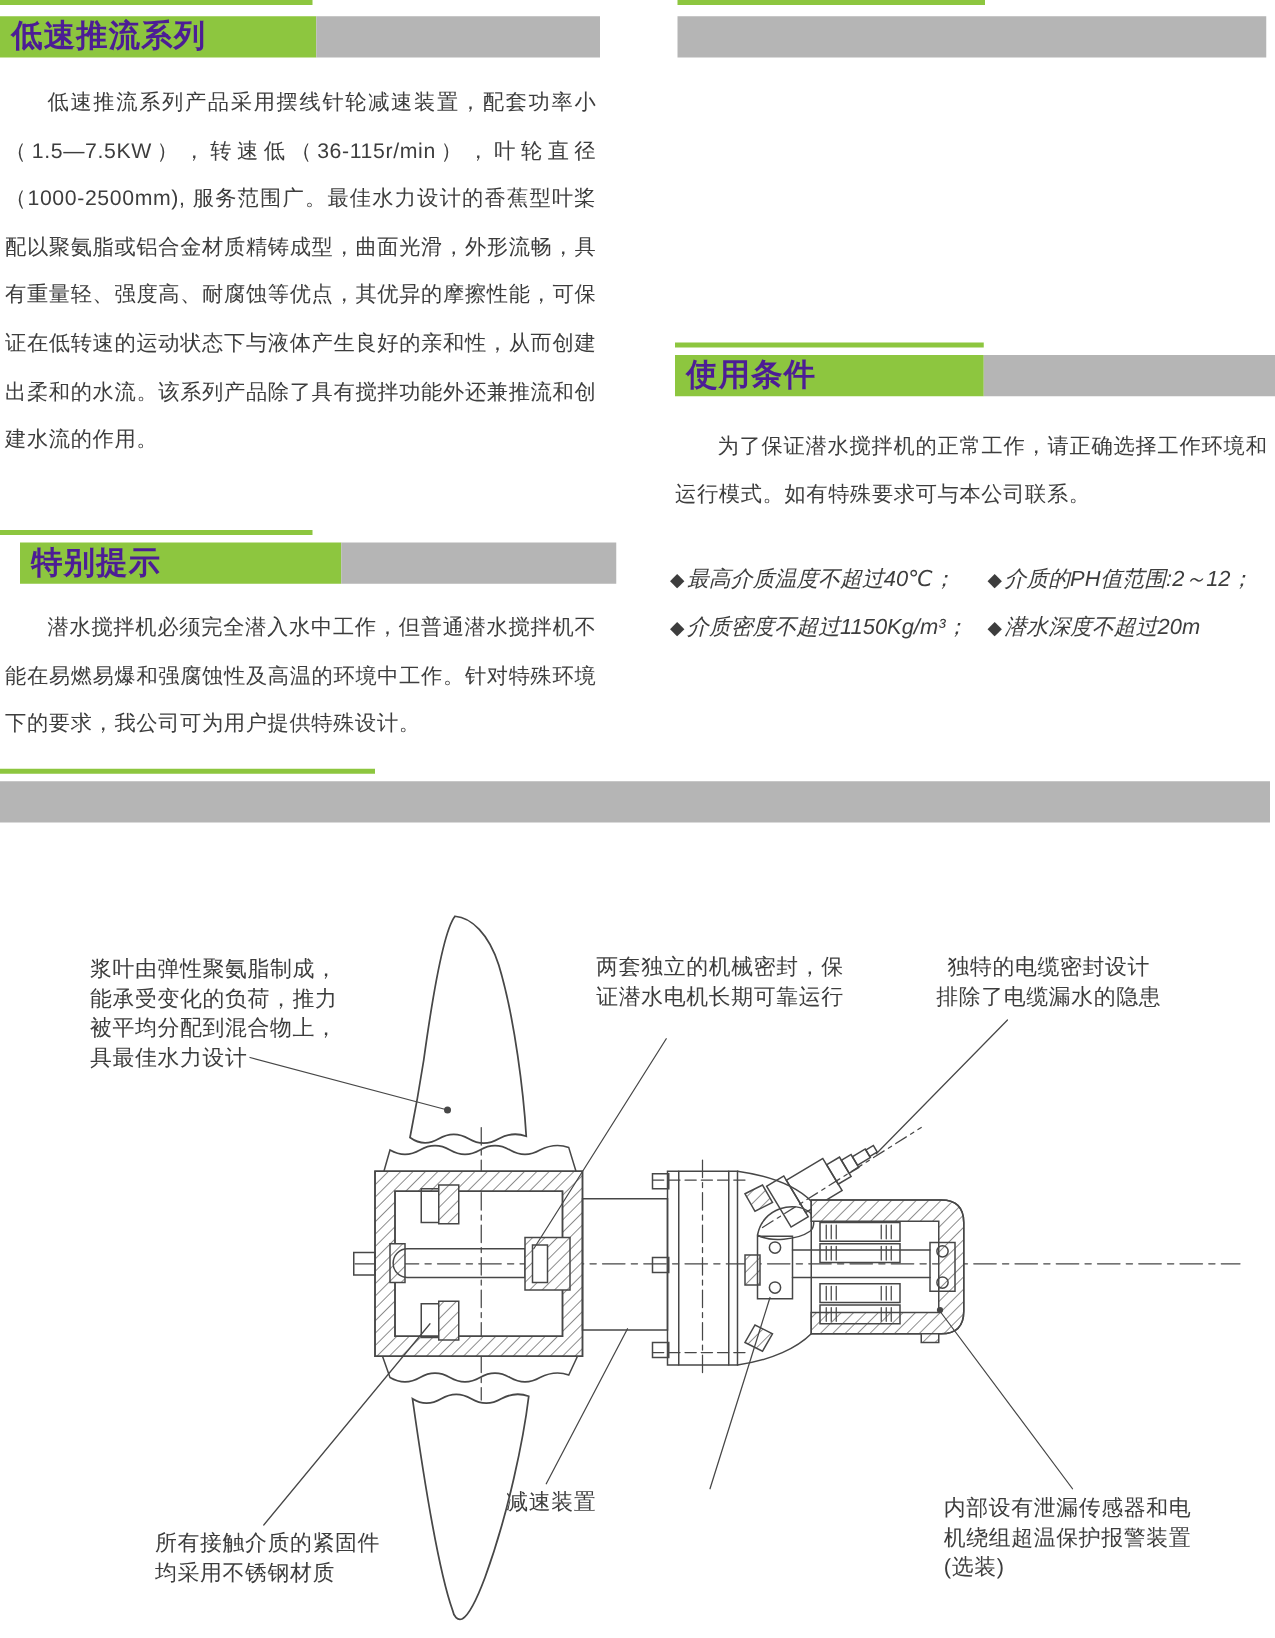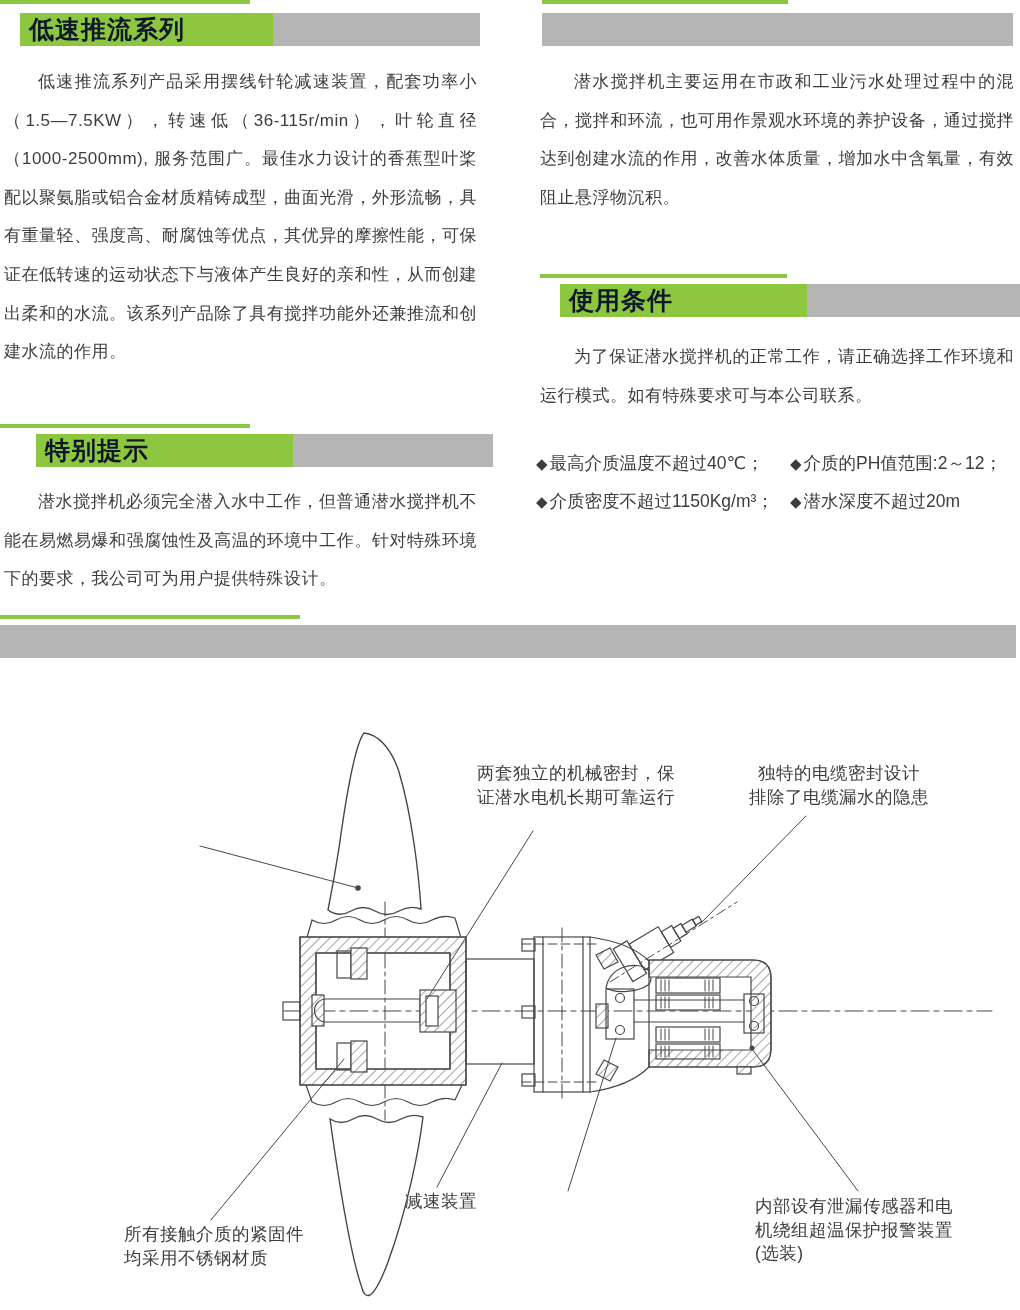--- a/index.html
+++ b/index.html
@@ -4,32 +4,33 @@
 <style>
   :root{ --green:#8dc63f; --gray:#b5b5b5; --text:#3d3d3d; }
   html,body{margin:0;padding:0;background:#ffffff;}
   .page{
     position:relative; width:1020px; height:1310px; background:#ffffff;
     font-family:"Liberation Sans","DejaVu Sans",sans-serif; overflow:hidden;
   }
   .strip{position:absolute;height:4px;background:var(--green);}
   .hdr{position:absolute;height:33px;display:flex;}
   .hdr-green{
-    background:var(--green); color:#0f172a; font-weight:bold;
+    background:var(--green); color:#4c1d95; font-weight:bold;
     font-size:25px; line-height:33px; padding-left:9px; letter-spacing:1px;
-    box-sizing:border-box; white-space:nowrap; overflow:hidden;margin-left:20px;
+    box-sizing:border-box; white-space:nowrap; overflow:hidden;
   }
   .hdr-gray{background:var(--gray); flex:1; height:33px;}
   .para{
     position:absolute; color:var(--text); font-size:17px; line-height:38.6px;
     text-align:justify; text-indent:2em; letter-spacing:0.5px;
   }
   .bullet{
     position:absolute; color:var(--text); font-size:17.5px; line-height:24px;
     white-space:nowrap;
+    font-style:italic;
   }
   .bullet .dia{font-size:15px; margin-right:2px;}
   .dlabel{
     position:absolute; color:var(--text); font-size:17.5px; line-height:23.5px;
     white-space:pre-line; letter-spacing:0.5px;
   }
   .dlabel.center{text-align:center;}
   svg{position:absolute; left:0; top:660px;}
 </style>
 </head>
@@ -56,21 +57,20 @@
   </div>
   <div class="hdr" style="left:540px;top:284px;width:557px">
     <div class="hdr-green" style="width:247px">使用条件</div>
     <div class="hdr-gray"></div>
   </div>
   <div class="hdr" style="left:0;top:625px;width:1016px">
     <div class="hdr-gray"></div>
   </div>
 
   <div class="para" style="left:4px;top:63px;width:473px">低速推流系列产品采用摆线针轮减速装置，配套功率小（1.5—7.5KW），转速低（36-115r/min），叶轮直径（1000-2500mm), 服务范围广。最佳水力设计的香蕉型叶桨配以聚氨脂或铝合金材质精铸成型，曲面光滑，外形流畅，具有重量轻、强度高、耐腐蚀等优点，其优异的摩擦性能，可保证在低转速的运动状态下与液体产生良好的亲和性，从而创建出柔和的水流。该系列产品除了具有搅拌功能外还兼推流和创建水流的作用。</div>
-  <div class="para" style="left:540px;top:63px;width:474px">潜水搅拌机主要运用在市政和工业污水处理过程中的混合，搅拌和环流，也可用作景观水环境的养护设备，通过搅拌达到创建水流的作用，改善水体质量，增加水中含氧量，有效阻止悬浮物沉积。</div>
   <div class="para" style="left:4px;top:483px;width:473px">潜水搅拌机必须完全潜入水中工作，但普通潜水搅拌机不能在易燃易爆和强腐蚀性及高温的环境中工作。针对特殊环境下的要求，我公司可为用户提供特殊设计。</div>
   <div class="para" style="left:540px;top:338px;width:474px">为了保证潜水搅拌机的正常工作，请正确选择工作环境和运行模式。如有特殊要求可与本公司联系。</div>
 
   <div class="bullet" style="left:536px;top:451px"><span class="dia">◆</span><span>最高介质温度不超过40℃；</span></div>
   <div class="bullet" style="left:790px;top:451px"><span class="dia">◆</span><span>介质的PH值范围:2～12；</span></div>
   <div class="bullet" style="left:536px;top:489px"><span class="dia">◆</span><span>介质密度不超过1150Kg/m³；</span></div>
   <div class="bullet" style="left:790px;top:489px"><span class="dia">◆</span><span>潜水深度不超过20m</span></div>
 
   <svg width="1020" height="650" viewBox="0 660 1020 650">
     <defs>
@@ -171,20 +171,24 @@
         <path d="M533 831 L427 999"></path>
         <path d="M806 816 L701 923"></path>
         <path d="M211 1220 L344 1059"></path>
         <path d="M437 1187 L502 1063"></path>
         <path d="M568 1191 L616 1038"></path>
         <path d="M858 1191 L752 1049"></path>
       </g>
     </g>
   </svg>
 
+  <div class="dlabel" style="left:72px;top:764px;width:232px">浆叶由弹性聚氨脂制成，
+能承受变化的负荷，推力
+被平均分配到混合物上，
+具最佳水力设计</div>
   <div class="dlabel" style="left:477px;top:762px;width:210px">两套独立的机械密封，保
 证潜水电机长期可靠运行</div>
   <div class="dlabel center" style="left:733px;top:762px;width:212px">独特的电缆密封设计
 排除了电缆漏水的隐患</div>
   <div class="dlabel" style="left:124px;top:1223px;width:210px">所有接触介质的紧固件
 均采用不锈钢材质</div>
   <div class="dlabel" style="left:405px;top:1190px;width:110px">减速装置</div>
   <div class="dlabel" style="left:755px;top:1195px;width:225px">内部设有泄漏传感器和电
 机绕组超温保护报警装置
 (选装)</div>

